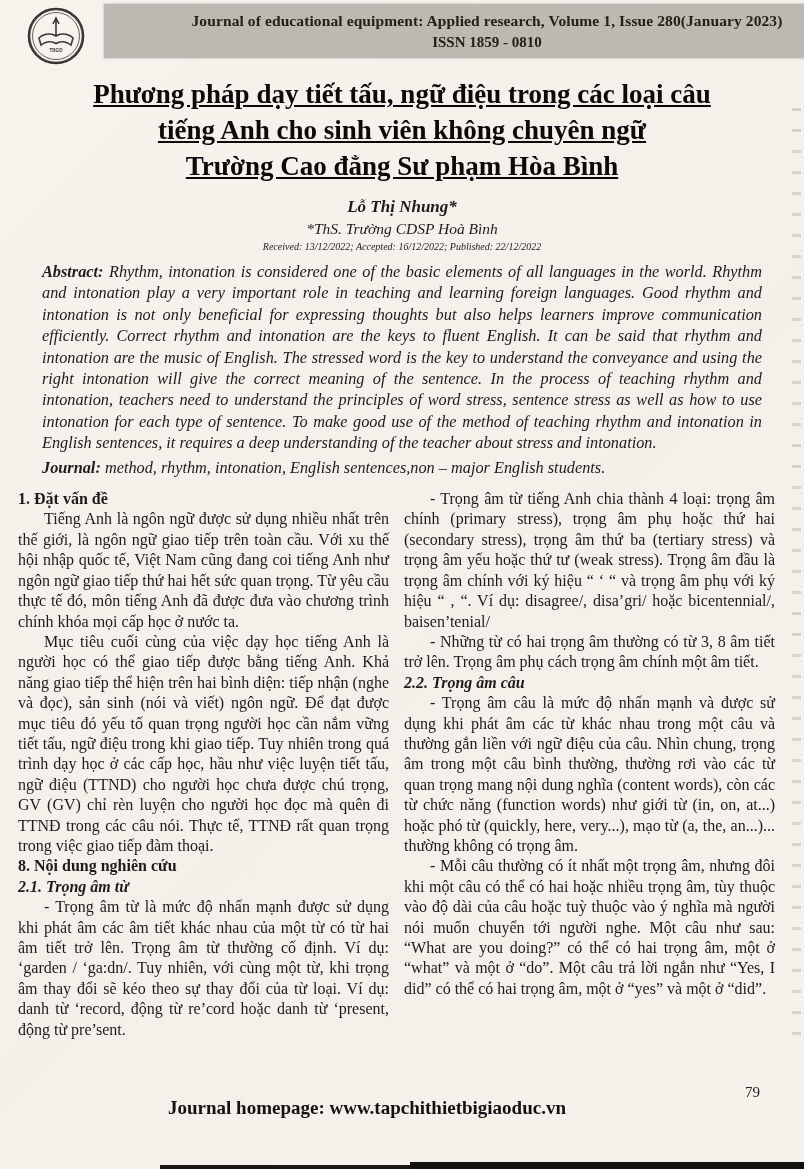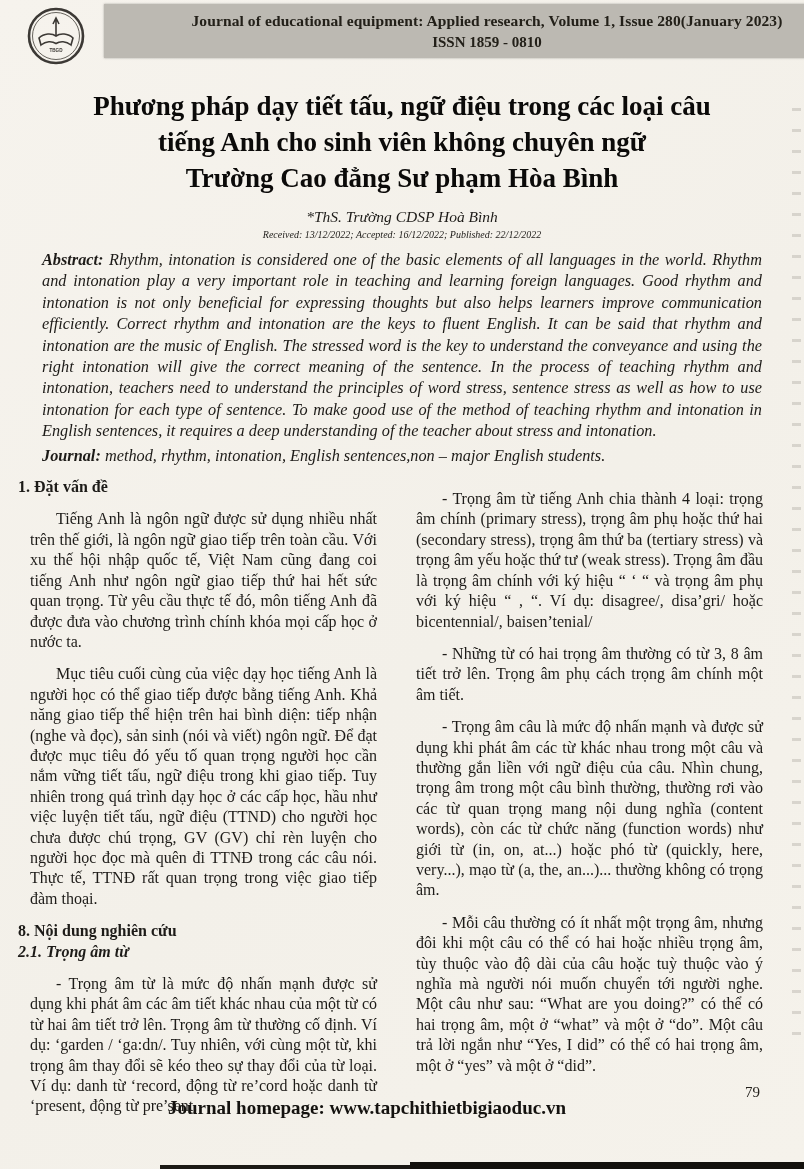--- a/index.html
+++ b/index.html
@@ -37,21 +37,21 @@
   .abstract .lbl,.keywords .lbl{font-weight:bold;font-style:italic;}
   .keywords{margin:3px 42px 0 42px;font-style:italic;font-size:16.3px;line-height:21.4px;text-align:justify;}
   
   .columns{
     display:flex;gap:15px;
     margin-top:11px;padding:0 29px 0 18px;
   }
   .col{flex:1;font-size:16px;line-height:20.4px;text-align:justify;}
   .h-bold{font-weight:bold;margin:0;}
   .h-bi{font-weight:bold;font-style:italic;margin:0;}
-  .para{margin:12px;text-indent:26px;}
+  .para{margin:0;text-indent:26px;}
   
   .footer-homepage{
     position:absolute;left:0;top:1097px;width:804px;
     text-align:center;padding-right:70px;box-sizing:border-box;
     font-weight:bold;font-size:19px;color:#14120f;
   }
   .footer-pagenum{
     position:absolute;right:44px;top:1084px;
     font-size:15px;color:#24211c;
   }
@@ -81,25 +81,26 @@
       <path d="M13,33 C18,28 26,28 30,31 C34,28 42,28 47,33 L45,40 C40,36 34,36 30,38.5 C26,36 20,36 15,40 Z" fill="none" stroke="#3c3935" stroke-width="1.6"></path>
       <path d="M30,31 L30,14 M27,19 L30,13 L33,19" fill="none" stroke="#3c3935" stroke-width="1.6"></path>
       <text x="30" y="47" text-anchor="middle" class="logo-tbgd">TBGD</text>
     </svg>
   </div>
   <div class="header-bar">
     <div class="header-line1">Journal of educational equipment: Applied research, Volume 1, Issue 280(January 2023)</div>
     <div class="header-line2">ISSN 1859 - 0810</div>
   </div>
 
-  <h1 class="title" style="margin:12px;">
+  <h1 class="title" style="margin:0;text-decoration:underline;">
     <span>Phương pháp dạy tiết tấu, ngữ điệu trong các loại câu</span>
     <span>tiếng Anh cho sinh viên không chuyên ngữ</span>
     <span>Trường Cao đẳng Sư phạm Hòa Bình</span>
   </h1>
+  <div class="author">Lỗ Thị Nhung*</div>
   <div class="affil">*ThS. Trường CDSP Hoà Bình</div>
   <div class="dates">Received: 13/12/2022; Accepted: 16/12/2022; Published: 22/12/2022</div>
 
   <div class="abstract">
     <span class="lbl">Abstract:</span><span> Rhythm, intonation is considered one of the basic elements of all languages in the world. Rhythm and intonation play a very important role in teaching and learning foreign languages. Good rhythm and intonation is not only beneficial for expressing thoughts but also helps learners improve communication efficiently. Correct rhythm and intonation are the keys to fluent English. It can be said that rhythm and intonation are the music of English. The stressed word is the key to understand the conveyance and using the right intonation will give the correct meaning of the sentence. In the process of teaching rhythm and intonation, teachers need to understand the principles of word stress, sentence stress as well as how to use intonation for each type of sentence. To make good use of the method of teaching rhythm and intonation in English sentences, it requires a deep understanding of the teacher about stress and intonation.</span>
   </div>
   <div class="keywords">
     <span class="lbl">Journal:</span><span> method, rhythm, intonation, English sentences,non – major English students.</span>
   </div>
 
@@ -108,20 +109,21 @@
       <div class="h-bold">1. Đặt vấn đề</div>
       <p class="para">Tiếng Anh là ngôn ngữ được sử dụng nhiều nhất trên thế giới, là ngôn ngữ giao tiếp trên toàn cầu. Với xu thế hội nhập quốc tế, Việt Nam cũng đang coi tiếng Anh như ngôn ngữ giao tiếp thứ hai hết sức quan trọng. Từ yêu cầu thực tế đó, môn tiếng Anh đã được đưa vào chương trình chính khóa mọi cấp học ở nước ta.</p>
       <p class="para">Mục tiêu cuối cùng của việc dạy học tiếng Anh là người học có thể giao tiếp được bằng tiếng Anh. Khả năng giao tiếp thể hiện trên hai bình diện: tiếp nhận (nghe và đọc), sản sinh (nói và viết) ngôn ngữ. Để đạt được mục tiêu đó yếu tố quan trọng người học cần nắm vững tiết tấu, ngữ điệu trong khi giao tiếp. Tuy nhiên trong quá trình dạy học ở các cấp học, hầu như việc luyện tiết tấu, ngữ điệu (TTND) cho người học chưa được chú trọng, GV (GV) chỉ rèn luyện cho người học đọc mà quên đi TTNĐ trong các câu nói. Thực tế, TTNĐ rất quan trọng trong việc giao tiếp đàm thoại.</p>
       <div class="h-bold">8. Nội dung nghiên cứu</div>
       <div class="h-bi">2.1. Trọng âm từ</div>
       <p class="para">- Trọng âm từ là mức độ nhấn mạnh được sử dụng khi phát âm các âm tiết khác nhau của một từ có từ hai âm tiết trở lên. Trọng âm từ thường cố định. Ví dụ: ‘garden / ‘ga:dn/. Tuy nhiên, với cùng một từ, khi trọng âm thay đổi sẽ kéo theo sự thay đổi của từ loại. Ví dụ: danh từ ‘record,  động từ re’cord hoặc danh từ ‘present, động từ pre’sent.</p>
     </div>
     <div class="col">
       <p class="para">- Trọng âm từ tiếng Anh chia thành 4 loại: trọng âm chính (primary stress), trọng âm phụ hoặc thứ hai (secondary stress), trọng âm thứ ba (tertiary stress) và trọng âm yếu hoặc thứ tư (weak stress). Trọng âm đầu là trọng âm chính với ký hiệu “ ‘ “ và trọng âm phụ với ký hiệu “ , “. Ví dụ: disagree/, disa’gri/ hoặc bicentennial/, baisen’tenial/</p>
       <p class="para">- Những từ có hai trọng âm thường có từ 3, 8 âm tiết trở lên. Trọng âm phụ cách trọng âm chính một âm tiết.</p>
+      <div class="h-bi">2.2. Trọng âm câu</div>
       <p class="para">- Trọng âm câu là mức độ nhấn mạnh và được sử dụng khi phát âm các từ khác nhau trong một câu và thường gắn liền với ngữ điệu của câu. Nhìn chung, trọng âm trong một câu bình thường, thường rơi vào các từ quan trọng mang nội dung nghĩa (content words), còn các từ chức năng (function words) như giới từ (in, on, at...) hoặc phó từ (quickly, here, very...), mạo từ (a, the, an...)... thường không có trọng âm.</p>
       <p class="para">- Mỗi câu thường có ít nhất một trọng âm, nhưng đôi khi một câu có thể có hai hoặc nhiều trọng âm, tùy thuộc vào độ dài của câu hoặc tuỳ thuộc vào ý nghĩa mà người nói muốn chuyển tới người nghe. Một câu như sau: “What are you doing?” có thể có hai trọng âm, một ở “what” và một ở “do”. Một câu trả lời ngắn như “Yes, I did” có thể có hai trọng âm, một ở “yes” và một ở “did”.</p>
     </div>
   </div>
 
   <div class="footer-homepage">Journal homepage: www.tapchithietbigiaoduc.vn</div>
   <div class="footer-pagenum">79</div>
   <div class="bottom-bar">
     <div class="bottom-bar-thick"></div>
   </div>

